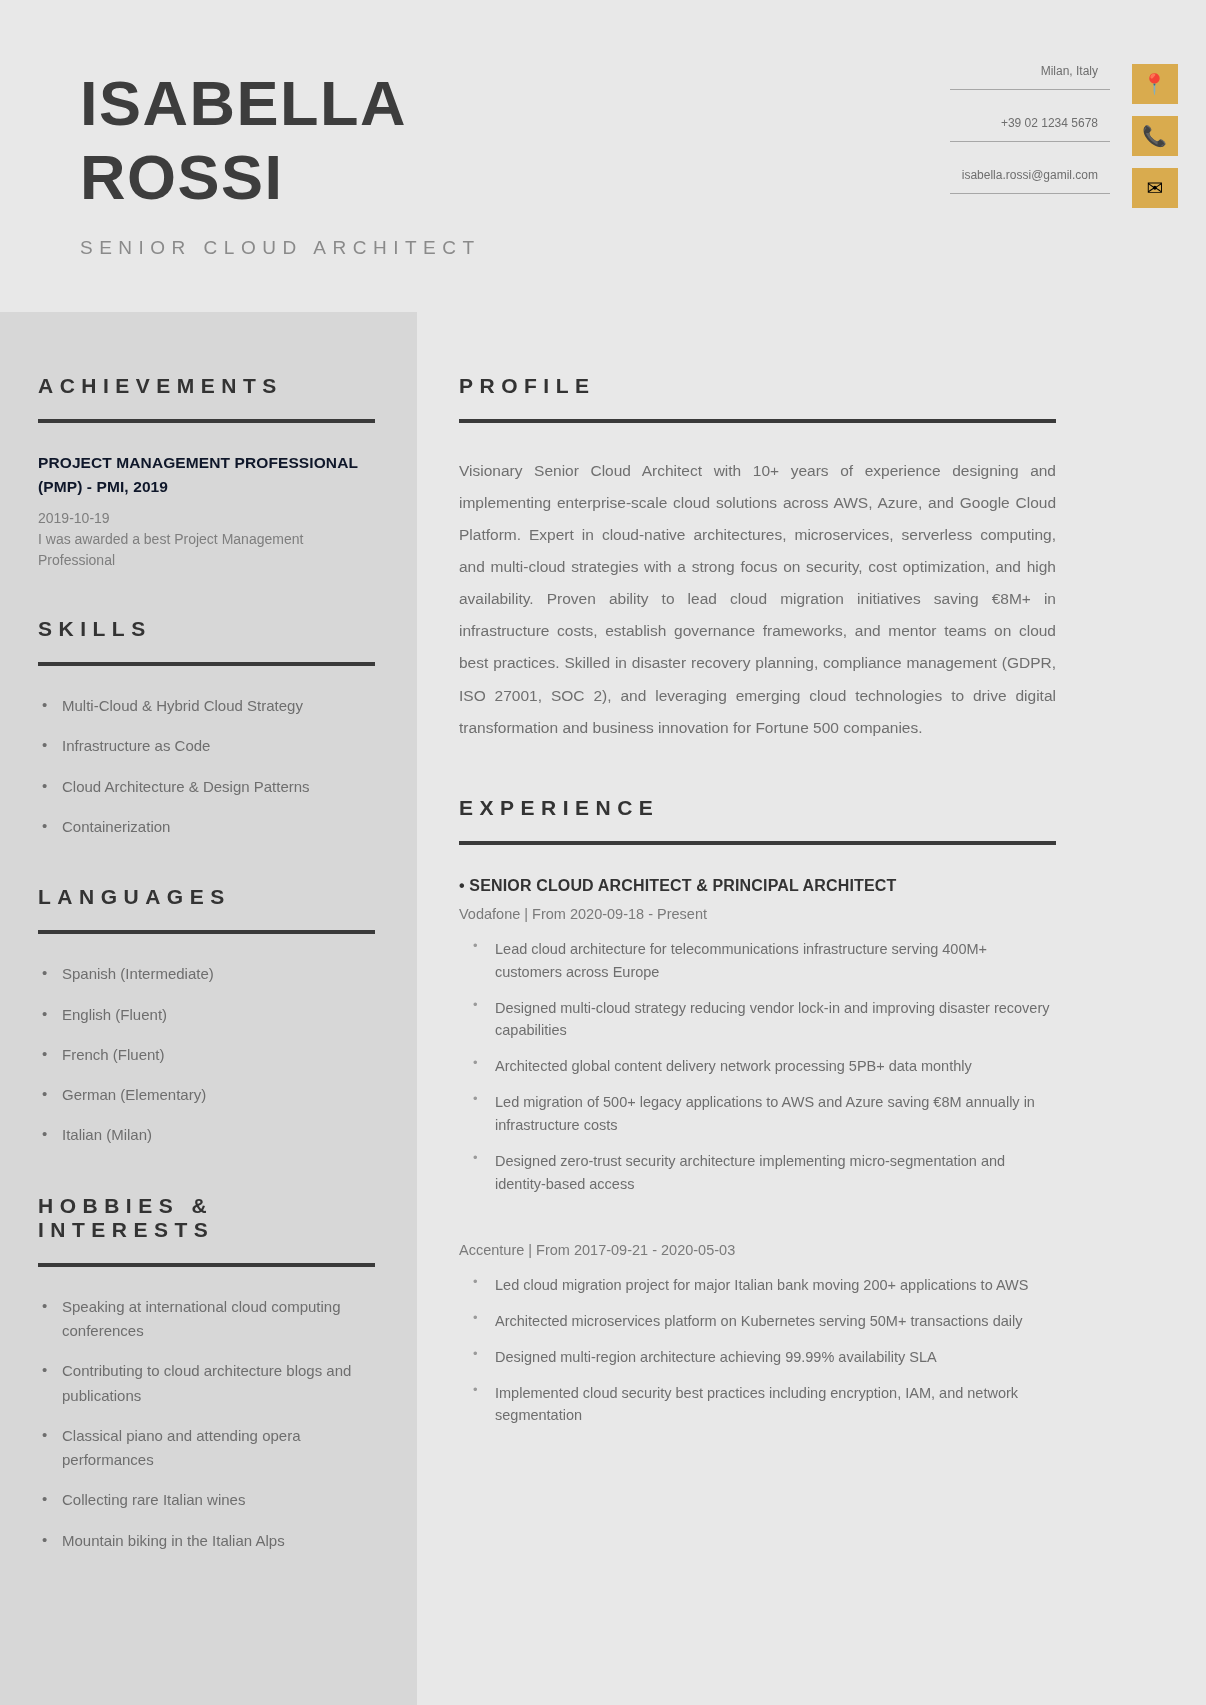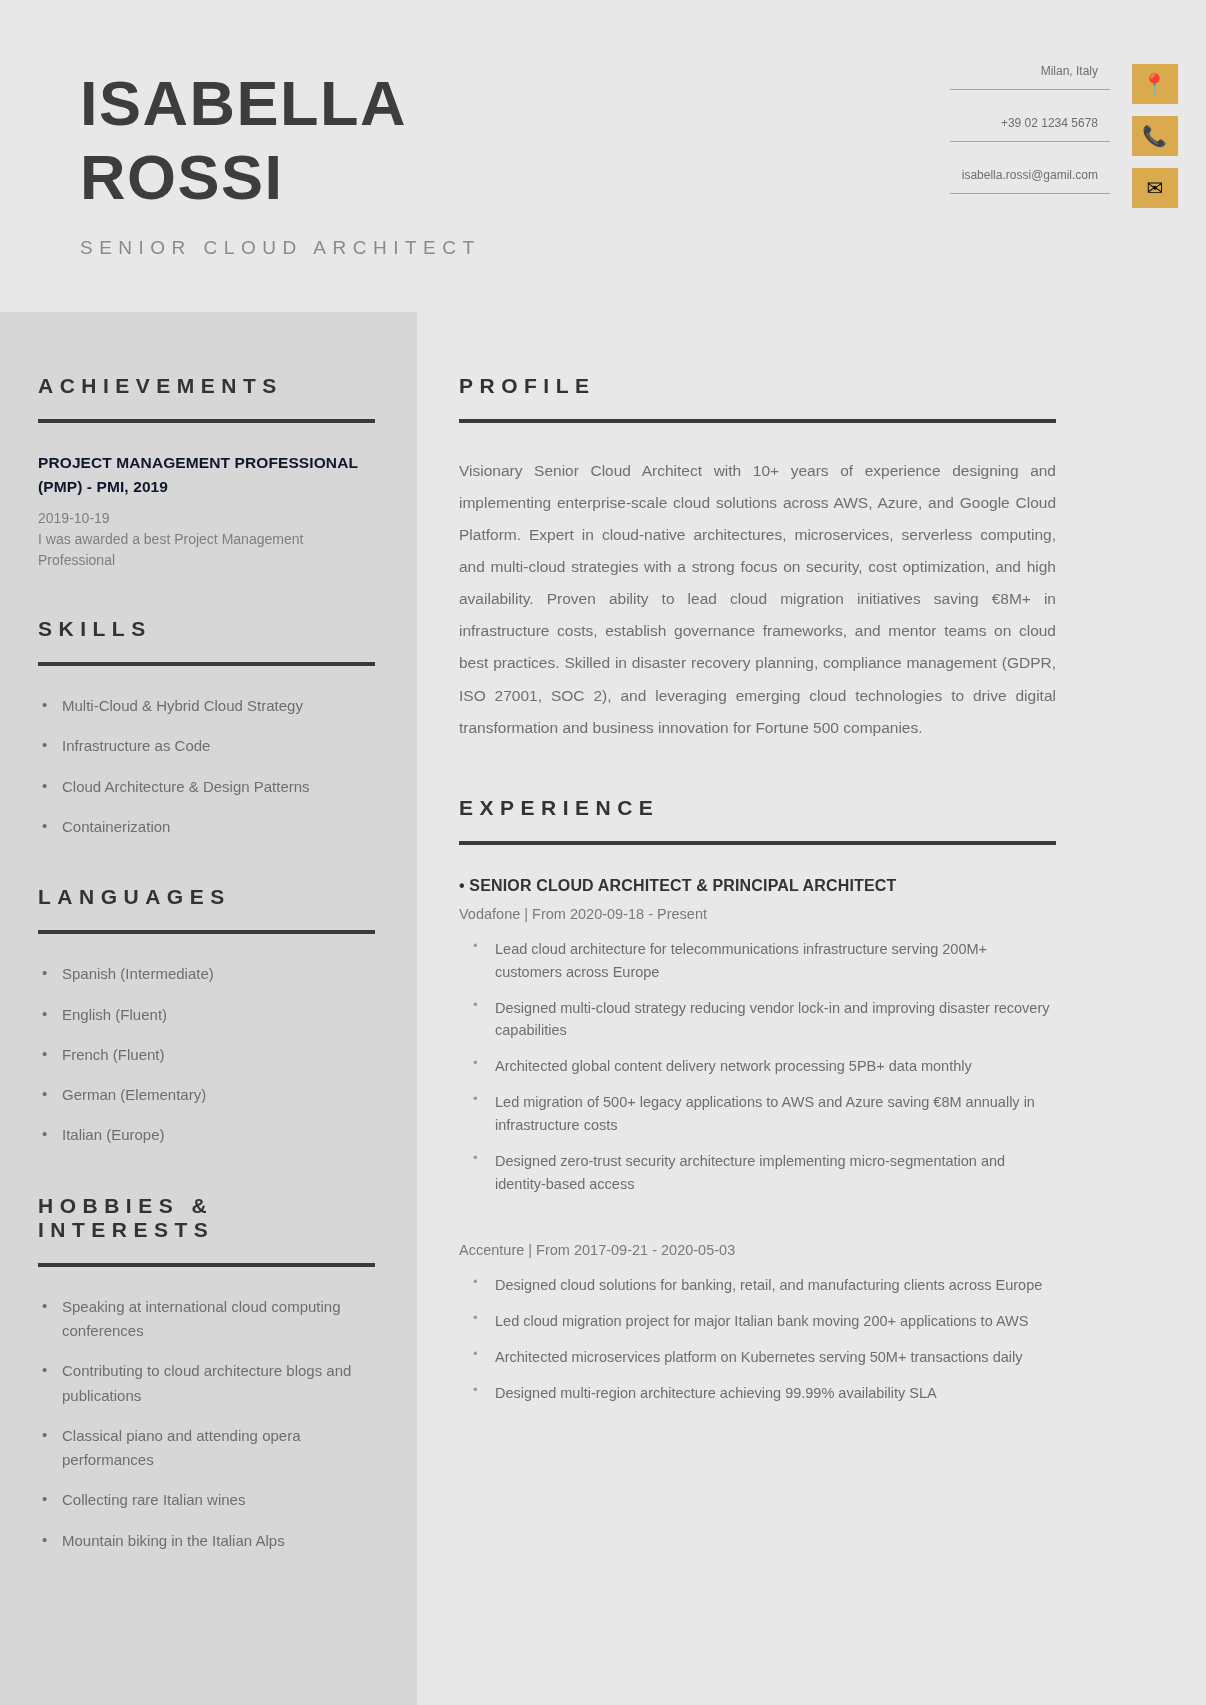--- a/index.html
+++ b/index.html
@@ -283,21 +283,21 @@
       </div>
 
       <div class="sec">
         <div class="sec-title">LANGUAGES</div>
         <div class="sec-rule"></div>
         <ul class="blist">
           <li>Spanish (Intermediate)</li>
           <li>English (Fluent)</li>
           <li>French (Fluent)</li>
           <li>German (Elementary)</li>
-          <li>Italian (Europe)</li>
+          <li>Italian (Milan)</li>
         </ul>
       </div>
 
       <div class="sec last">
         <div class="sec-title">HOBBIES &amp; INTERESTS</div>
         <div class="sec-rule"></div>
         <ul class="blist">
           <li>Speaking at international cloud computing conferences</li>
           <li>Contributing to cloud architecture blogs and publications</li>
           <li>Classical piano and attending opera performances</li>
@@ -317,35 +317,35 @@
       </div>
 
       <div class="sec last" style="margin-top:52px;">
         <div class="sec-title">EXPERIENCE</div>
         <div class="sec-rule"></div>
 
         <div class="job">
           <div class="job-head">• SENIOR CLOUD ARCHITECT &amp; PRINCIPAL ARCHITECT</div>
           <div class="job-meta">Vodafone | From 2020-09-18 - Present</div>
           <ul class="jlist">
-            <li>Lead cloud architecture for telecommunications infrastructure serving 200M+ customers across Europe</li>
+            <li>Lead cloud architecture for telecommunications infrastructure serving 400M+ customers across Europe</li>
             <li>Designed multi-cloud strategy reducing vendor lock-in and improving disaster recovery capabilities</li>
             <li>Architected global content delivery network processing 5PB+ data monthly</li>
             <li>Led migration of 500+ legacy applications to AWS and Azure saving €8M annually in infrastructure costs</li>
             <li>Designed zero-trust security architecture implementing micro-segmentation and identity-based access</li>
           </ul>
         </div>
 
         <div class="job" style="margin-top:46px;">
           <div class="job-meta">Accenture | From 2017-09-21 - 2020-05-03</div>
           <ul class="jlist">
-            <li>Designed cloud solutions for banking, retail, and manufacturing clients across Europe</li>
             <li>Led cloud migration project for major Italian bank moving 200+ applications to AWS</li>
             <li>Architected microservices platform on Kubernetes serving 50M+ transactions daily</li>
             <li>Designed multi-region architecture achieving 99.99% availability SLA</li>
+            <li>Implemented cloud security best practices including encryption, IAM, and network segmentation</li>
           </ul>
         </div>
 
       </div>
 
     </div>
   </div>
 
 </div>
 

